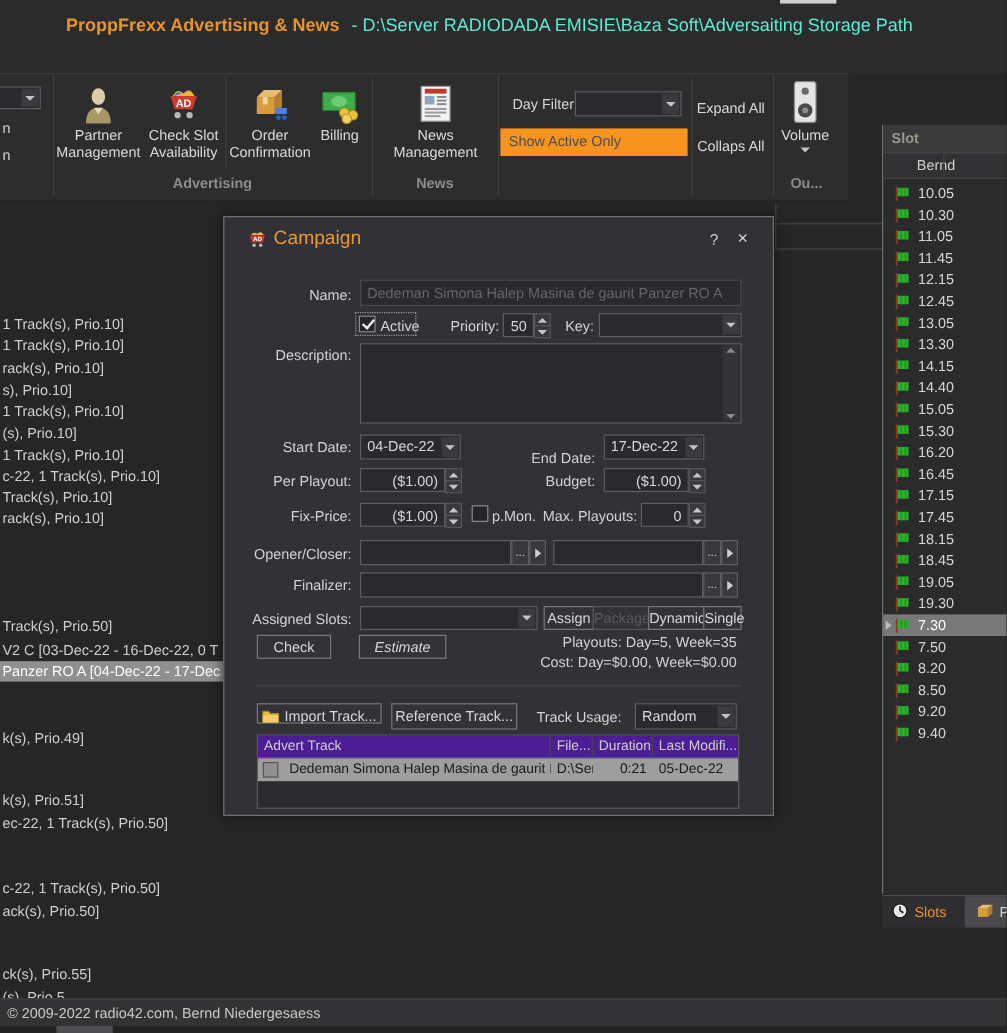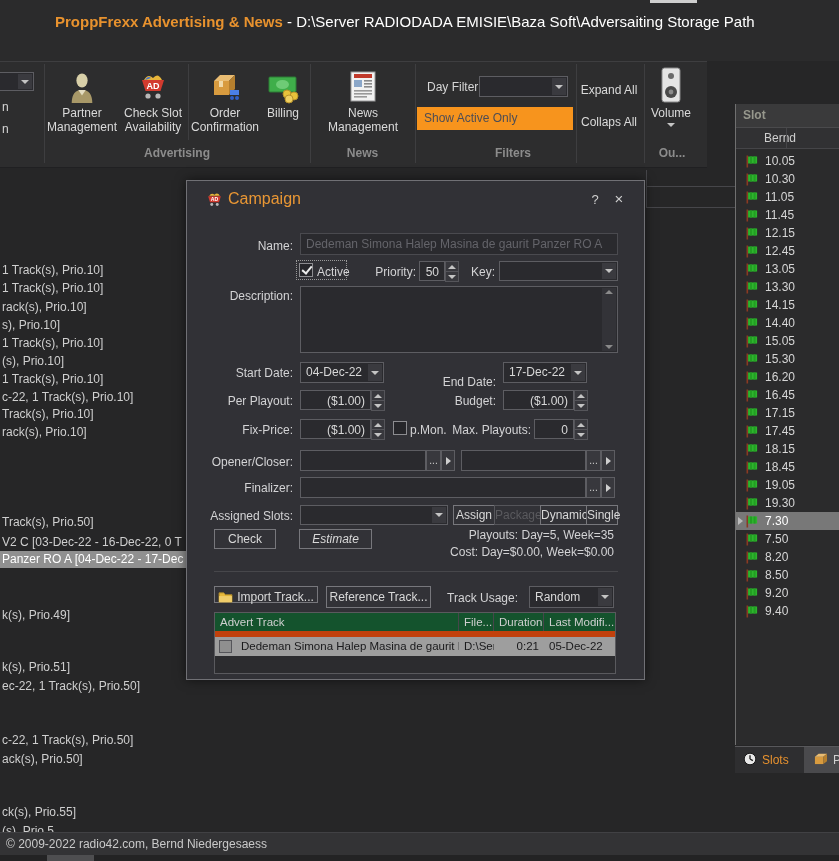--- a/index.html
+++ b/index.html
@@ -4,21 +4,21 @@
 <style>
   html,body{margin:0;padding:0;background:#161617;}
   .screen{position:relative;width:839px;height:861px;background:#262627;overflow:hidden;
           font-family:"Liberation Sans","DejaVu Sans",sans-serif;color:#d0d0d0;}
   .abs{position:absolute;}
   
   .titlebar{position:absolute;left:0;top:0;width:839px;height:61px;background:#2b2b2c;}
   .tab-indicator{position:absolute;left:650px;top:0;width:47px;height:3px;background:#cfcfcf;}
   .title-text{position:absolute;left:55px;top:13px;font-size:15px;white-space:nowrap;}
   .title-app{color:#e8922e;font-weight:bold;}
-  .title-path{color:#ffffff;}
+  .title-path{color:#5eead4;margin-left:6px;}
   
   .ribbon-bg{position:absolute;left:0;top:61px;width:707px;height:107px;background:#2d2d2e;
              border-top:1px solid #3e3e40;border-bottom:1px solid #202022;box-sizing:border-box;}
   .rsep{position:absolute;top:64px;height:99px;width:1px;background:#3e3e40;}
   .rsep.short{height:76px;}
   .rbtn{position:absolute;top:66px;text-align:center;font-size:12px;color:#dadada;line-height:14px;cursor:default;}
   .ric{height:38px;display:flex;align-items:flex-end;justify-content:center;margin-bottom:2px;}
   .rgl{position:absolute;top:146px;height:16px;text-align:center;font-size:12px;font-weight:bold;color:#8c8c8c;}
   .rlbl{position:absolute;font-size:12px;color:#d6d6d6;}
   .combo{position:absolute;background:#2a2a2e;border:1px solid #5d5d62;box-sizing:border-box;
@@ -59,21 +59,21 @@
        font-size:12px;color:#d8d8d8;text-align:center;cursor:default;}
   .btn.disabled{color:#5a5a5e;border-color:#55555a;}
   .mini{position:absolute;background:#38383d;border:1px solid #5d5d62;box-sizing:border-box;
         display:flex;align-items:center;justify-content:center;font-size:10px;color:#cfcfcf;}
   .stats{position:absolute;font-size:12px;color:#d3d3d5;text-align:right;}
   .scrollcol{position:absolute;right:1px;top:1px;bottom:1px;width:14px;background:#333338;
              display:flex;flex-direction:column;justify-content:space-between;align-items:center;padding:2px 0;box-sizing:border-box;}
   
   .tbl{position:absolute;left:27px;top:431px;width:402px;height:62px;border:1px solid #5a5a5e;
        box-sizing:border-box;background:#2c2c2f;}
-  .tbl-head{display:flex;height:18px;background:#14532d;border-bottom:6px solid #c2410c;
+  .tbl-head{display:flex;height:18px;background:#4c1d95;border-bottom:1px solid #c2410c;
             font-size:11.5px;color:#cfcfcf;line-height:18px;}
   .tbl-head > div{padding-left:5px;box-sizing:border-box;border-right:1px solid #46464a;overflow:hidden;white-space:nowrap;}
   .tbl-row{display:flex;height:19px;background:#9e9e9e;color:#19191b;font-size:11.5px;line-height:19px;position:relative;}
   .tbl-row > div{box-sizing:border-box;overflow:hidden;white-space:nowrap;}
   
   .slot-panel{position:absolute;left:735px;top:104px;width:104px;height:641px;background:#2b2b2c;
               border-left:1px solid #707070;box-sizing:border-box;}
   .slot-hdr{height:23px;background:#3a3a3b;border-bottom:1px solid #4a4a4c;
             font-size:12px;font-weight:bold;color:#97988d;line-height:23px;padding-left:7px;}
   .slot-colhdr{height:20px;background:#313133;border-bottom:1px solid #454548;position:relative;
@@ -197,21 +197,20 @@
   <div class="rlbl" style="left:427px;top:80px;">Day Filter:</div>
   <div class="combo" style="left:479px;top:76px;width:89px;height:21px;">
     <span class="cval"></span>
     <span class="carr">
         <span class="tri-d"></span>
       </span>
   </div>
   <div class="orange-btn">Show Active Only</div>
   <div class="txtbtn" style="left:578px;top:83px;width:62px;">Expand All</div>
   <div class="txtbtn" style="left:578px;top:115px;width:62px;">Collaps All</div>
-  <div class="rgl" style="left:415px;width:196px;">Filters</div>
 
   <div class="rbtn" style="left:648px;top:64px;width:46px;">
     <div class="ric" style="height:40px;">
       <svg width="24" height="38" viewBox="0 0 24 38">
           <rect x="3" y="2" width="18" height="34" rx="2.5" fill="#e4e4e4" stroke="#8a8a8a"></rect>
           <circle cx="12" cy="26" r="6" fill="#4a4a4a"></circle>
           <circle cx="12" cy="26" r="2.4" fill="#8a8a8a"></circle>
           <circle cx="12" cy="10" r="3" fill="#6a6a6a"></circle>
         </svg>
     </div>

